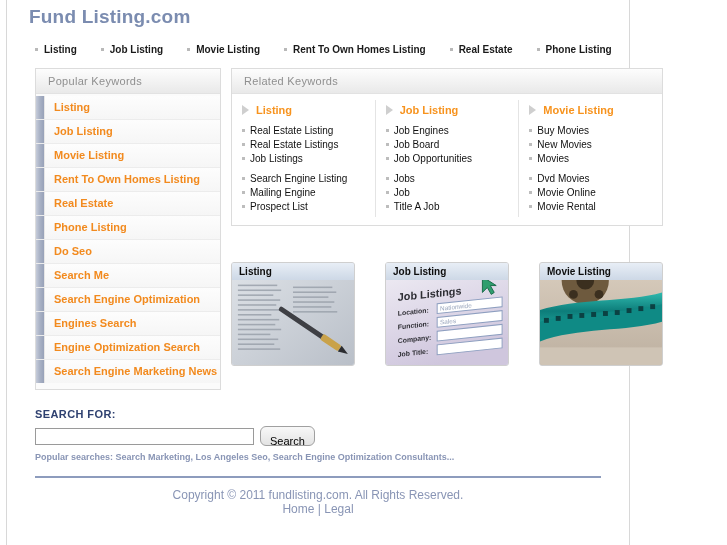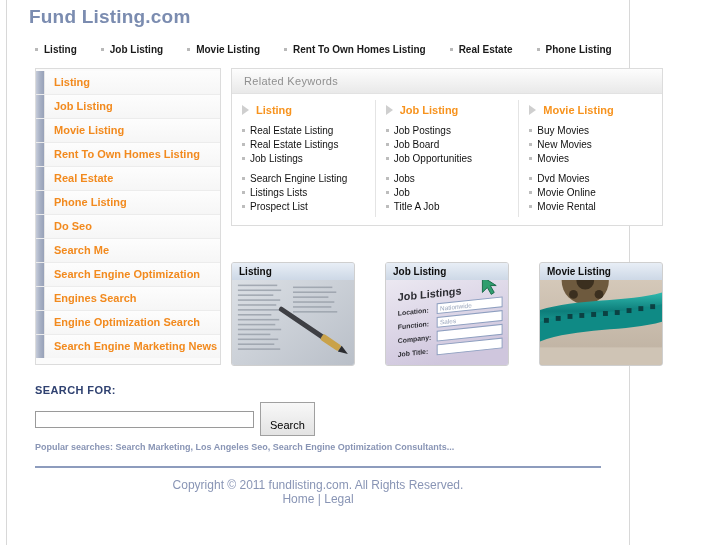--- a/index.html
+++ b/index.html
@@ -257,27 +257,27 @@
     border: 1px solid #9a9a9a;
     background: #fff;
     font-family: "Liberation Sans", sans-serif;
     font-size: 11px;
     padding: 0 3px;
     box-sizing: border-box;
   }
   #search-button {
     margin-left: 6px;
     height: 20px;
-    padding: 16px 9px;
+    padding: 8px 9px;
     font-family: "Liberation Sans", sans-serif;
     font-size: 11px;
     color: #000;
     background: linear-gradient(to bottom, #f8f8f8 0%, #e3e3e3 100%);
     border: 1px solid #a0a0a0;
-    border-radius: 0;
+    border-radius: 6px;
     cursor: pointer;
   }
   #popular-searches {
     margin-top: 6px;
     font-size: 9px;
     font-weight: bold;
     color: #8995b5;
     white-space: nowrap;
   }
 
@@ -332,20 +332,21 @@
       </div>
       <div class="navitem">
         <span class="navbullet"></span>
         <a href="#" class="navlabel">Phone Listing</a>
       </div>
     </div>
 
   <div id="content">
 
     <div id="sidebar" class="panel">
+      <div class="panel-head">Popular Keywords</div>
       <div class="panel-body" id="sidebar-body">
           <div class="kw-item">
             <span class="kw-bar"></span>
             <a href="#" class="kw-label">Listing</a>
           </div>
           <div class="kw-item">
             <span class="kw-bar"></span>
             <a href="#" class="kw-label">Job Listing</a>
           </div>
           <div class="kw-item">
@@ -415,37 +416,37 @@
                   <a href="#" class="rk-link">Job Listings</a>
                 </li>
               </ul>
               <ul class="rk-list">
                 <li class="rk-li">
                   <span class="rk-bullet"></span>
                   <a href="#" class="rk-link">Search Engine Listing</a>
                 </li>
                 <li class="rk-li">
                   <span class="rk-bullet"></span>
-                  <a href="#" class="rk-link">Listings Lists</a>
+                  <a href="#" class="rk-link">Mailing Engine</a>
                 </li>
                 <li class="rk-li">
                   <span class="rk-bullet"></span>
                   <a href="#" class="rk-link">Prospect List</a>
                 </li>
               </ul>
             </div>
             <div class="rk-col">
               <div class="rk-head">
                 <span class="rk-arrow"></span>
                 <a href="#" class="rk-title">Job Listing</a>
               </div>
               <ul class="rk-list">
                 <li class="rk-li">
                   <span class="rk-bullet"></span>
-                  <a href="#" class="rk-link">Job Postings</a>
+                  <a href="#" class="rk-link">Job Engines</a>
                 </li>
                 <li class="rk-li">
                   <span class="rk-bullet"></span>
                   <a href="#" class="rk-link">Job Board</a>
                 </li>
                 <li class="rk-li">
                   <span class="rk-bullet"></span>
                   <a href="#" class="rk-link">Job Opportunities</a>
                 </li>
               </ul>

